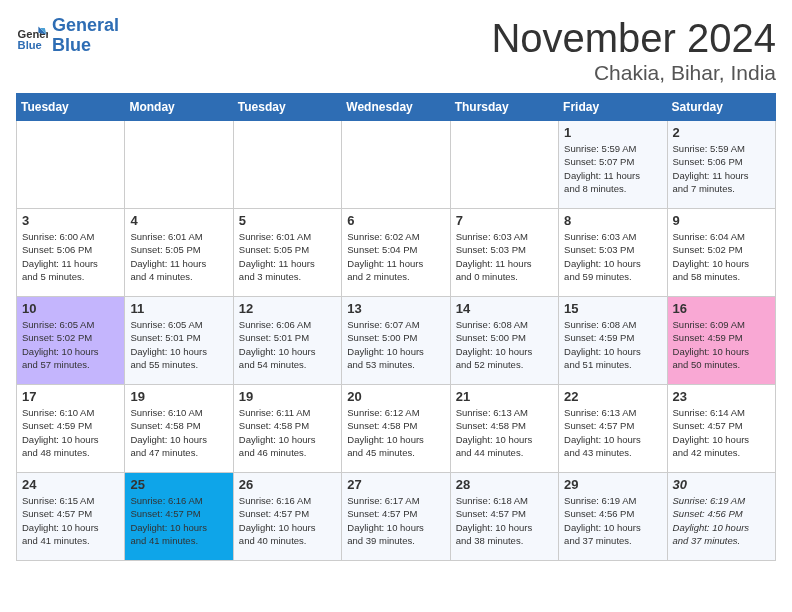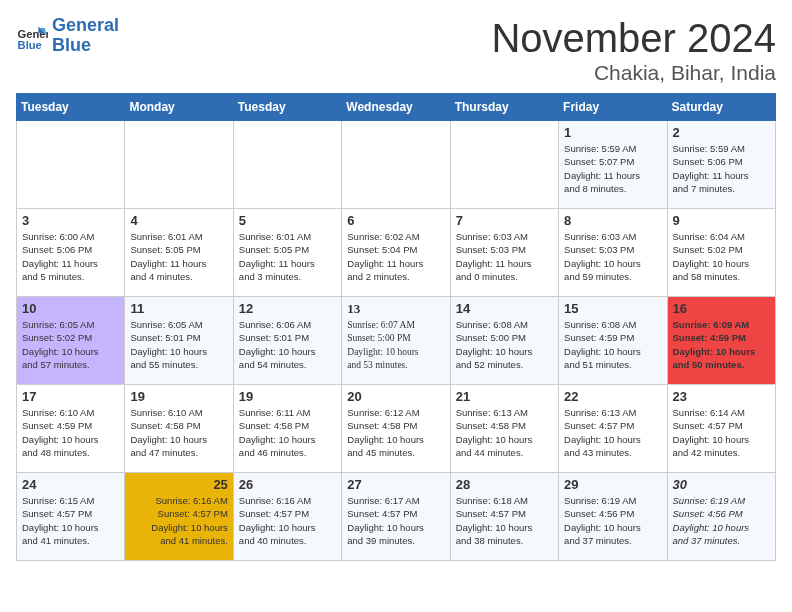--- a/index.html
+++ b/index.html
@@ -212,44 +212,44 @@
 Daylight: 10 hours
 and 55 minutes.</div>
         </td>
         <td style="background: rgb(245, 248, 253);">
           <span class="day-num">12</span>
           <div class="day-info" style="white-space: pre-line;">Sunrise: 6:06 AM
 Sunset: 5:01 PM
 Daylight: 10 hours
 and 54 minutes.</div>
         </td>
-        <td style="background: rgb(245, 248, 253); font-family: Liberation Serif, serif;">
+        <td style="background: rgb(245, 248, 253);">
           <span class="day-num">13</span>
           <div class="day-info" style="white-space: pre-line;">Sunrise: 6:07 AM
 Sunset: 5:00 PM
 Daylight: 10 hours
 and 53 minutes.</div>
         </td>
         <td style="background: rgb(245, 248, 253);">
           <span class="day-num">14</span>
           <div class="day-info" style="white-space: pre-line;">Sunrise: 6:08 AM
 Sunset: 5:00 PM
 Daylight: 10 hours
 and 52 minutes.</div>
         </td>
         <td style="background: rgb(245, 248, 253);">
           <span class="day-num">15</span>
           <div class="day-info" style="white-space: pre-line;">Sunrise: 6:08 AM
 Sunset: 4:59 PM
 Daylight: 10 hours
 and 51 minutes.</div>
         </td>
-        <td style="background: #ef4444;">
+        <td style="background: #f9a8d4;">
           <span class="day-num">16</span>
-          <div class="day-info" style="white-space: pre-line; font-weight: bold;">Sunrise: 6:09 AM
+          <div class="day-info" style="white-space: pre-line;">Sunrise: 6:09 AM
 Sunset: 4:59 PM
 Daylight: 10 hours
 and 50 minutes.</div>
         </td>
       </tr>
       <tr>
         <td style="background: rgb(255, 255, 255);">
           <span class="day-num">17</span>
           <div class="day-info" style="white-space: pre-line;">Sunrise: 6:10 AM
 Sunset: 4:59 PM
@@ -300,21 +300,21 @@
         </td>
       </tr>
       <tr>
         <td style="background: rgb(245, 248, 253);">
           <span class="day-num">24</span>
           <div class="day-info" style="white-space: pre-line;">Sunrise: 6:15 AM
 Sunset: 4:57 PM
 Daylight: 10 hours
 and 41 minutes.</div>
         </td>
-        <td style="background: #eab308; text-align: right;">
+        <td style="background: #0ea5e9;">
           <span class="day-num">25</span>
           <div class="day-info" style="white-space: pre-line;">Sunrise: 6:16 AM
 Sunset: 4:57 PM
 Daylight: 10 hours
 and 41 minutes.</div>
         </td>
         <td style="background: rgb(245, 248, 253);">
           <span class="day-num">26</span>
           <div class="day-info" style="white-space: pre-line;">Sunrise: 6:16 AM
 Sunset: 4:57 PM

